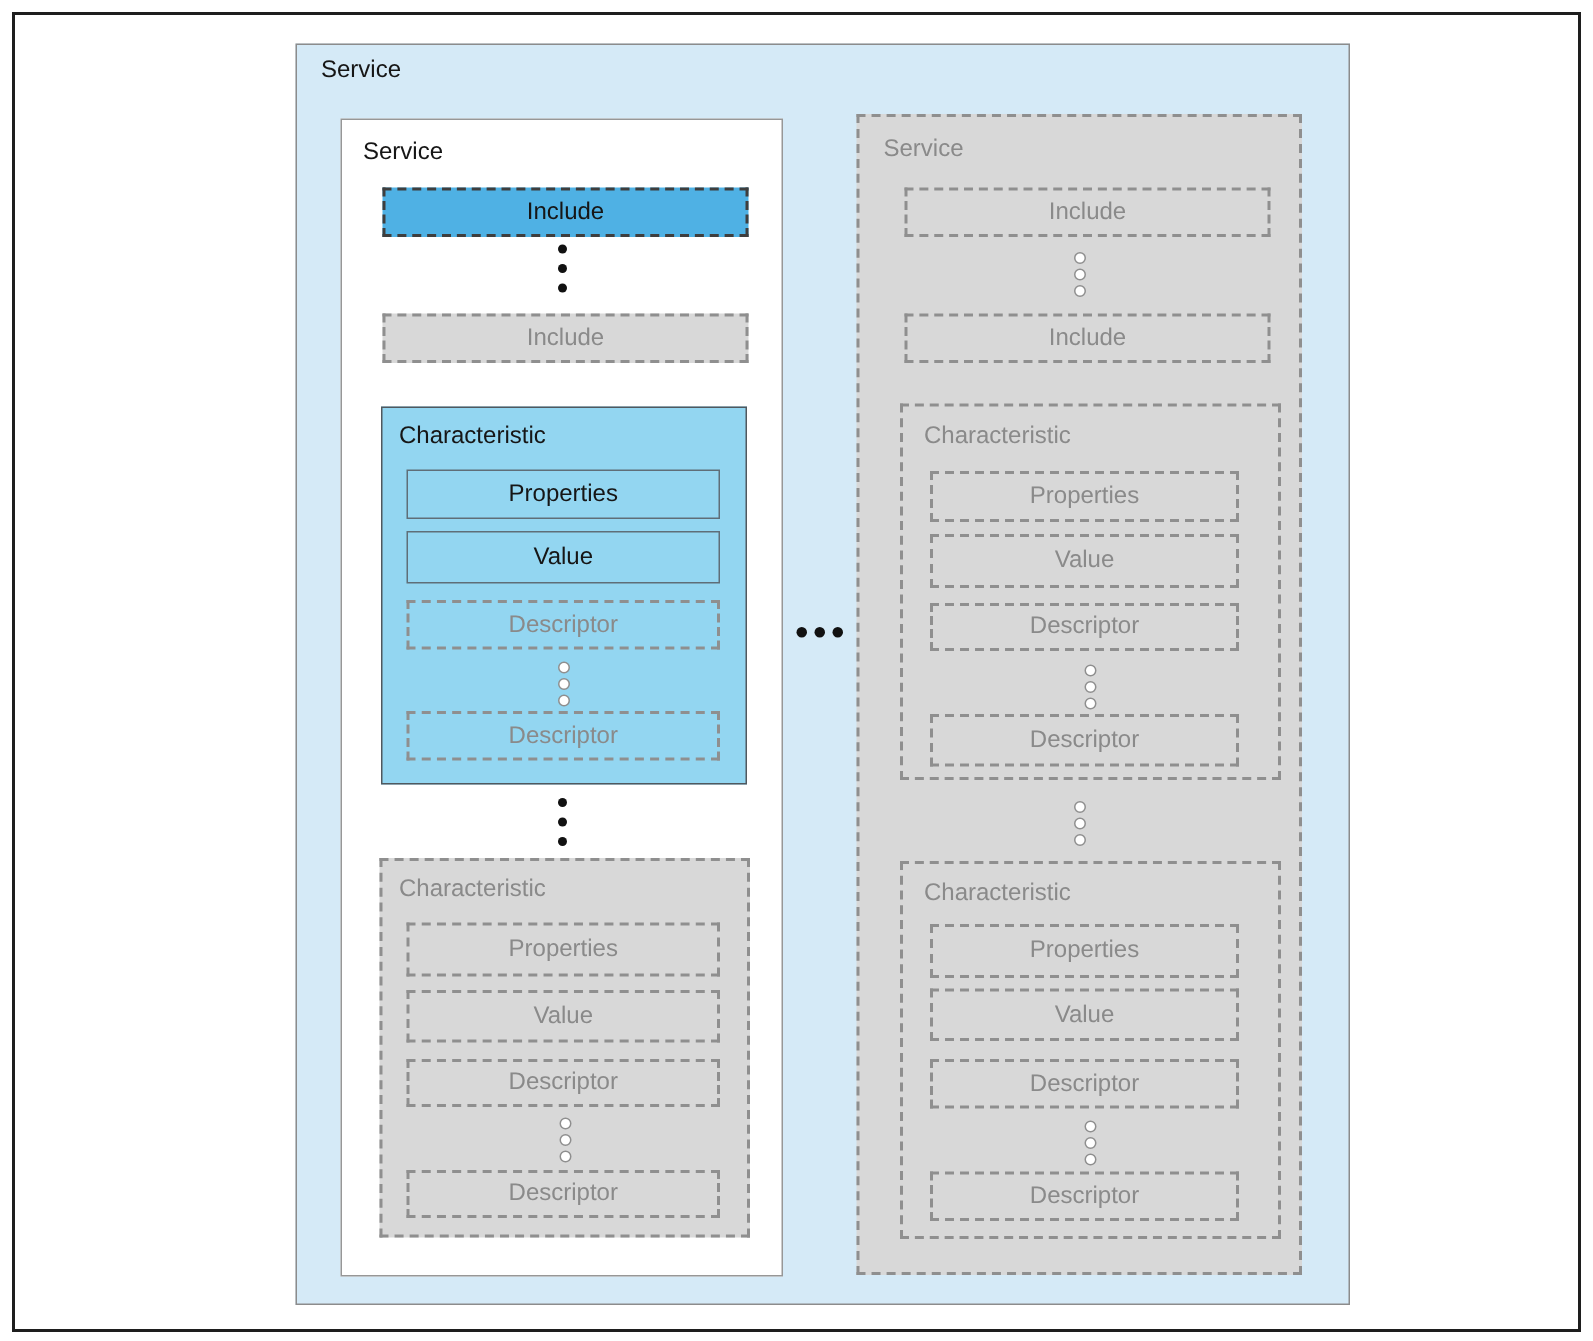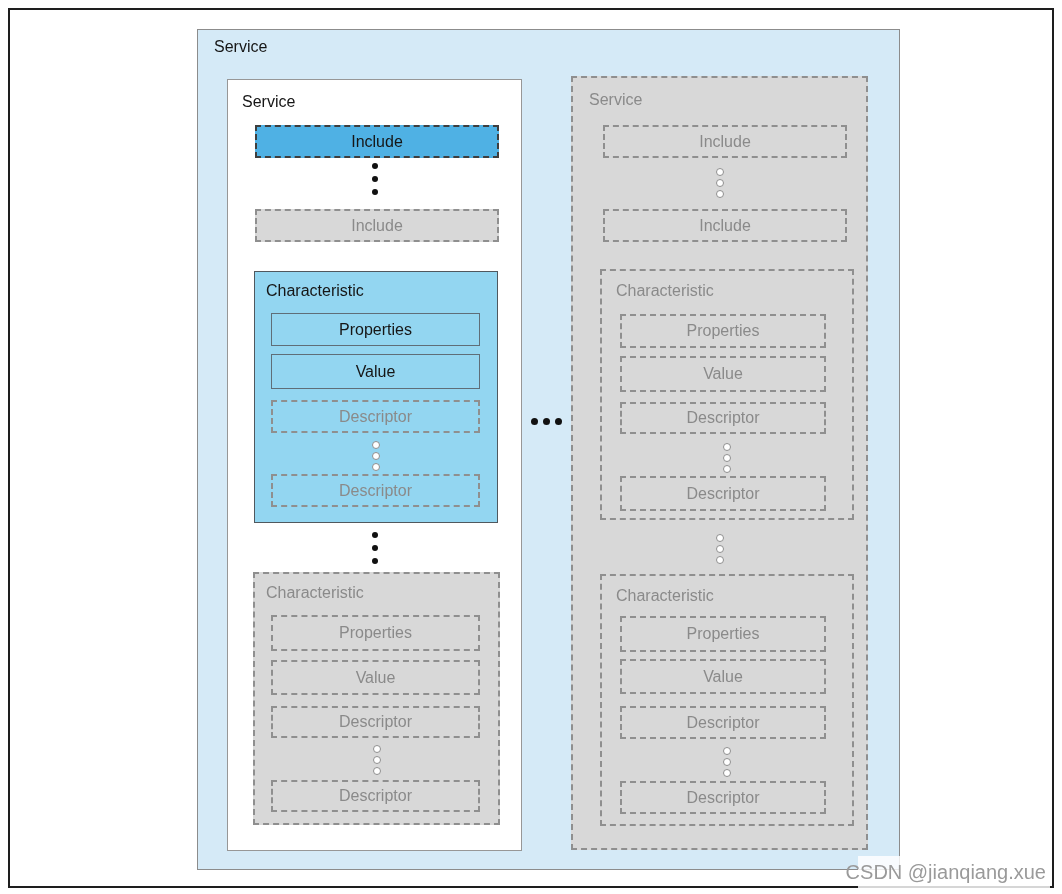--- a/index.html
+++ b/index.html
@@ -251,14 +251,13 @@
             <span></span>
             <span></span>
           </div>
           <div class="cell flat-dashed" style="left:18px; top:205px; width:206px; height:33px;">Descriptor</div>
         </div>
       </div>
 
     </div>
   </div>
 
-  <div class="watermark">CSDN @jianqiang.xue</div>
 </div>
 
 </body></html>

